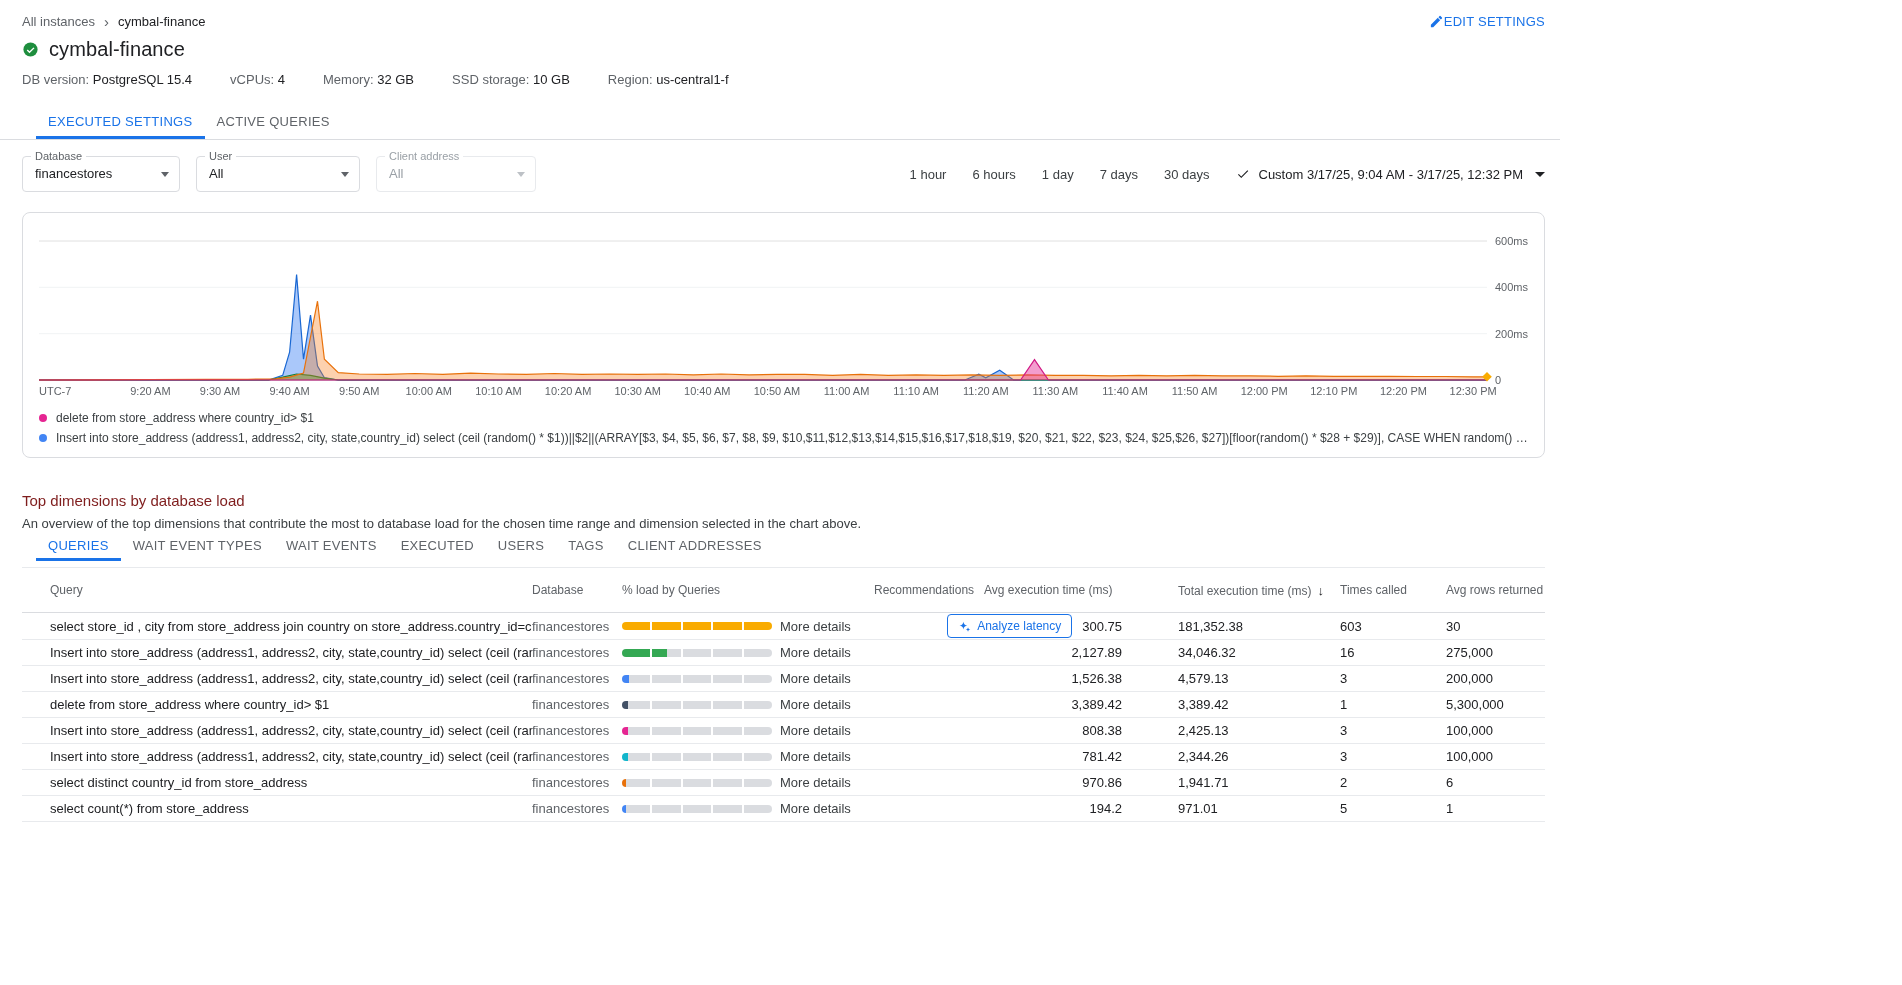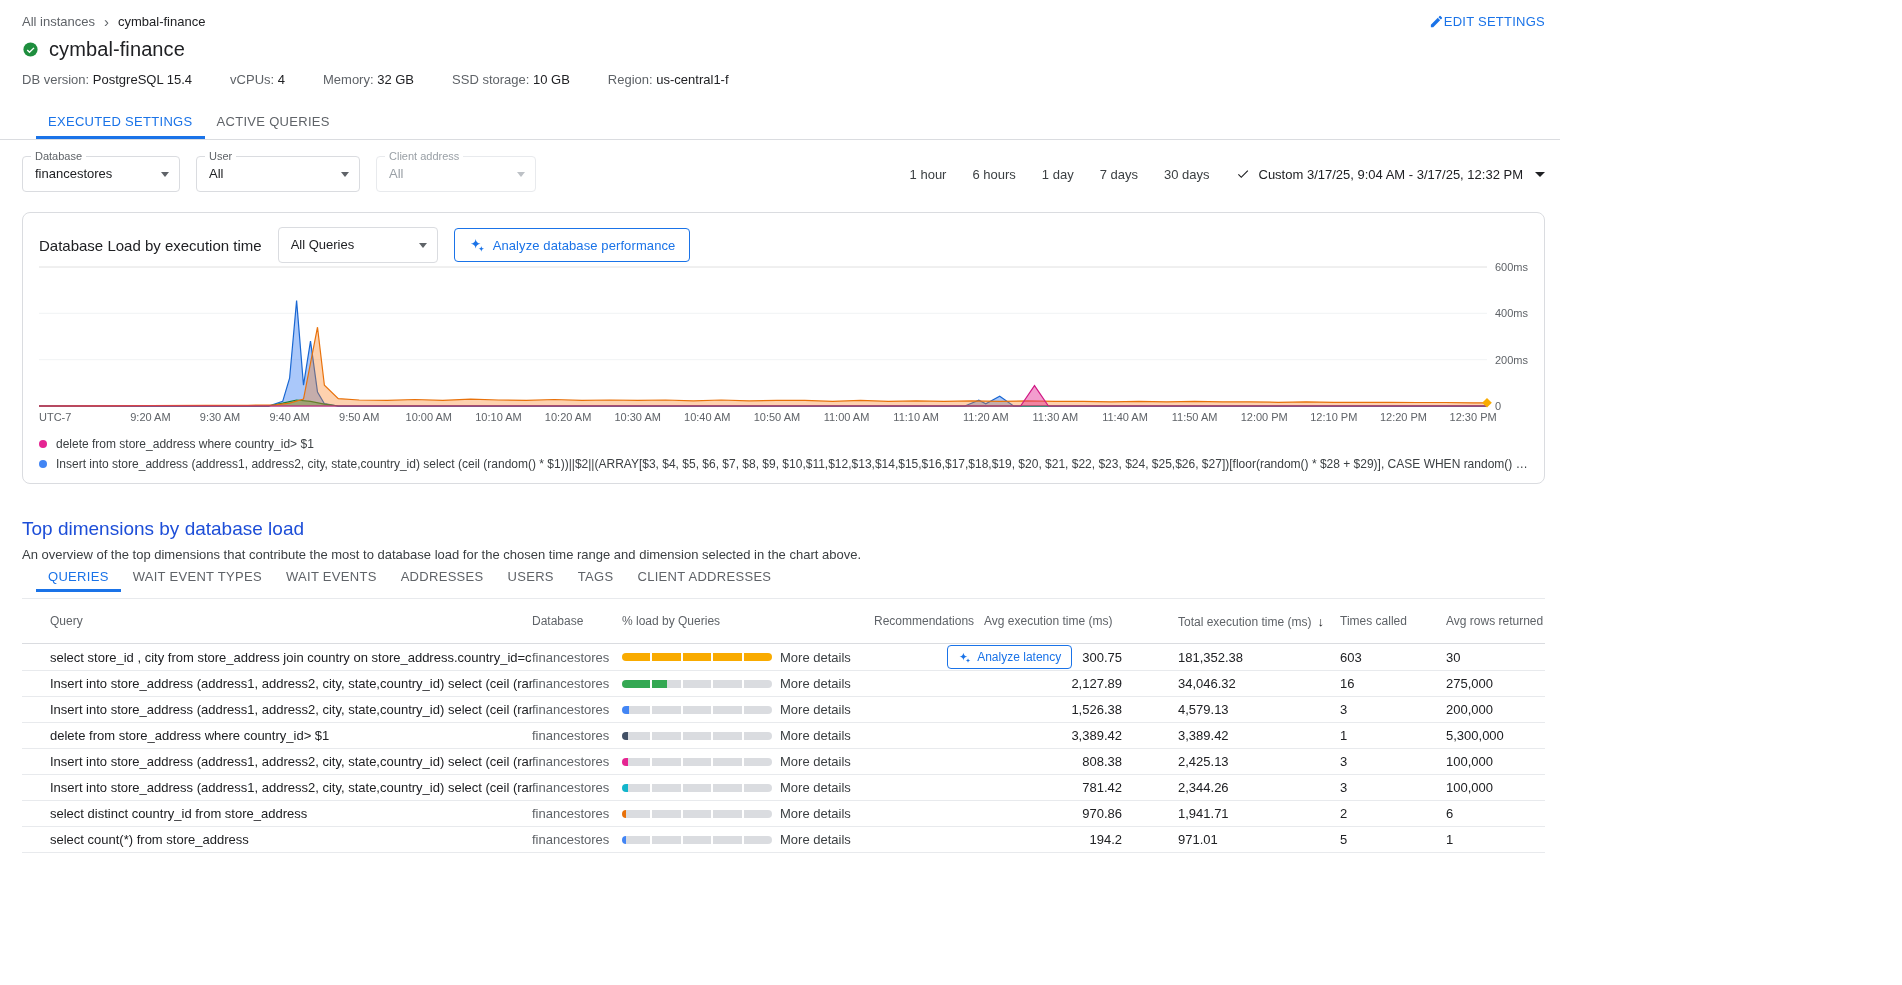--- a/index.html
+++ b/index.html
@@ -45,30 +45,30 @@
   .time-link{cursor:pointer;white-space:nowrap}
   .time-custom{display:flex;align-items:center;gap:9px;cursor:pointer;color:#202124;white-space:nowrap}
   .caret{width:0;height:0;border-left:5px solid transparent;border-right:5px solid transparent;border-top:5px solid #202124;margin-left:3px}
 
   
   .card{margin-top:20px;border:1px solid #dadce0;border-radius:8px;padding:14px 16px 12px;background:#fff}
   .card-header{display:flex;align-items:center;gap:16px}
   .card-title{font-size:15px;font-weight:500;color:#202124;white-space:nowrap}
   .outlined-btn{display:flex;align-items:center;gap:8px;height:34px;padding:0 14px;border:1px solid #1a73e8;border-radius:4px;background:#fff;color:#1a73e8;font-size:13px;font-weight:500;letter-spacing:.1px;cursor:pointer;font-family:inherit;white-space:nowrap}
 
-  .chart{}
+  .chart{margin-top:10px}
   .chart text{fill:#5f6368;font-size:11px;font-family:"Liberation Sans","DejaVu Sans",sans-serif}
   .legend{margin-top:4px;display:flex;flex-direction:column;gap:6px}
   .legend-item{display:flex;align-items:center;gap:9px;font-size:12px;color:#3c4043;max-width:1490px;cursor:pointer}
   .legend-text{white-space:nowrap;overflow:hidden;text-overflow:ellipsis}
   .dot{width:8px;height:8px;border-radius:50%;flex:none}
 
   
   .section{margin-top:34px}
-  .section-title{font-size:19px;font-weight:500;color:#1d4ed8}
+  .section-title{font-size:15px;font-weight:500;color:#7f1d1d}
   .section-subtitle{font-size:13px;color:#3c4043;margin-top:7px}
   .dim-tabs{display:flex;margin-top:0;margin-left:14px}
   .dim-tabs .tab{height:30px;line-height:30px}
 
   .table{margin-top:6px;font-size:13px}
   .thead{display:flex;align-items:center;height:46px;border-top:1px solid #e8eaed;border-bottom:1px solid #dadce0;background:#fff;color:#5f6368;font-size:12px;font-weight:500}
   .trow{display:flex;align-items:center;min-height:26px;padding:1px 0;border-bottom:1px solid #e8eaed}
   .cell{flex:none;padding-right:8px;white-space:nowrap;overflow:hidden}
   .c-query{width:510px;padding-left:28px;color:#202124}
   .thead .c-query{color:#5f6368}
@@ -158,34 +158,20 @@
           <svg width="14" height="14" viewBox="0 0 24 24">
             <path d="M9 16.2 4.8 12l-1.4 1.4L9 19 21 7l-1.4-1.4z" fill="#202124"></path>
           </svg>
           <span>Custom 3/17/25, 9:04 AM - 3/17/25, 12:32 PM</span>
           <span class="caret"></span>
         </span>
       </div>
   </div>
 
   <div class="card content">
-    <div class="card-header">
-      <div class="card-title">Database Load by execution time</div>
-      <div class="select" style="width:160px">
-        <span class="select-value">All Queries</span>
-        <span class="select-arrow"></span>
-      </div>
-      <button class="outlined-btn">
-        <svg width="16" height="16" viewBox="0 0 24 24">
-            <path fill="#1a73e8" d="M10 3c.6 4.4 2.8 6.6 7.2 7.2-4.4.6-6.6 2.8-7.2 7.2-.6-4.4-2.8-6.6-7.2-7.2C7.2 9.6 9.4 7.4 10 3z"></path>
-            <path fill="#1a73e8" d="M18.5 13.5c.35 2.6 1.65 3.9 4.25 4.25-2.6.35-3.9 1.65-4.25 4.25-.35-2.6-1.65-3.9-4.25-4.25 2.6-.35 3.9-1.65 4.25-4.25z"></path>
-          </svg>
-        <span>Analyze database performance</span>
-      </button>
-    </div>
     <div class="chart" id="chart"><svg width="1491" height="166">
           <line x1="0" x2="1448" y1="4.0" y2="4.0" stroke="#e0e0e0" stroke-width="1"></line>
           <text x="1456" y="8.0">600ms</text>
           <line x1="0" x2="1448" y1="50.3" y2="50.3" stroke="#f1f3f4" stroke-width="1"></line>
           <text x="1456" y="54.3">400ms</text>
           <line x1="0" x2="1448" y1="96.7" y2="96.7" stroke="#f1f3f4" stroke-width="1"></line>
           <text x="1456" y="100.7">200ms</text>
           <line x1="0" x2="1448" y1="143.0" y2="143.0" stroke="#80868b" stroke-width="1"></line>
           <text x="1456" y="147.0">0</text>
           <path d="M 0.0,143 L 0.0,143.0 L 229.7,143.0 L 243.7,138.4 L 250.6,115.2 L 257.6,37.6 L 264.5,122.2 L 271.5,78.1 L 278.5,129.1 L 285.4,140.7 L 299.3,143.0 L 925.9,143.0 L 939.8,137.2 L 946.8,140.7 L 960.7,133.3 L 974.6,143.0 L 1448.0,143.0 L 1448.0,143 Z" fill="rgba(66,133,244,0.45)" stroke="none"></path>
@@ -231,21 +217,21 @@
       </div>
   </div>
 
   <div class="content section">
     <div class="section-title">Top dimensions by database load</div>
     <div class="section-subtitle">An overview of the top dimensions that contribute the most to database load for the chosen time range and dimension selected in the chart above.</div>
     <div class="dim-tabs" id="dimTabs">
         <div class="tab active">QUERIES</div>
         <div class="tab">WAIT EVENT TYPES</div>
         <div class="tab">WAIT EVENTS</div>
-        <div class="tab">ADDRESSES</div>
+        <div class="tab">EXECUTED</div>
         <div class="tab">USERS</div>
         <div class="tab">TAGS</div>
         <div class="tab">CLIENT ADDRESSES</div>
       </div>
     <div class="table">
       <div class="thead" id="tableHead">
           <div class="cell c-query">Query</div>
           <div class="cell c-db">Database</div>
           <div class="cell c-load">% load by Queries</div>
           <div class="cell c-rec">Recommendations</div>

